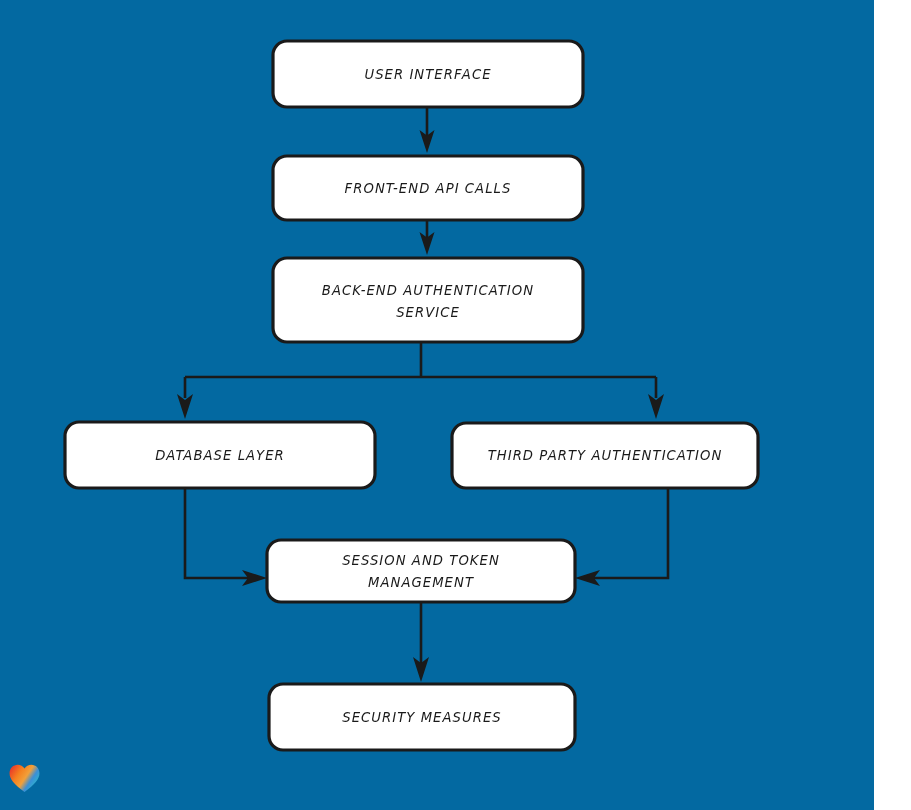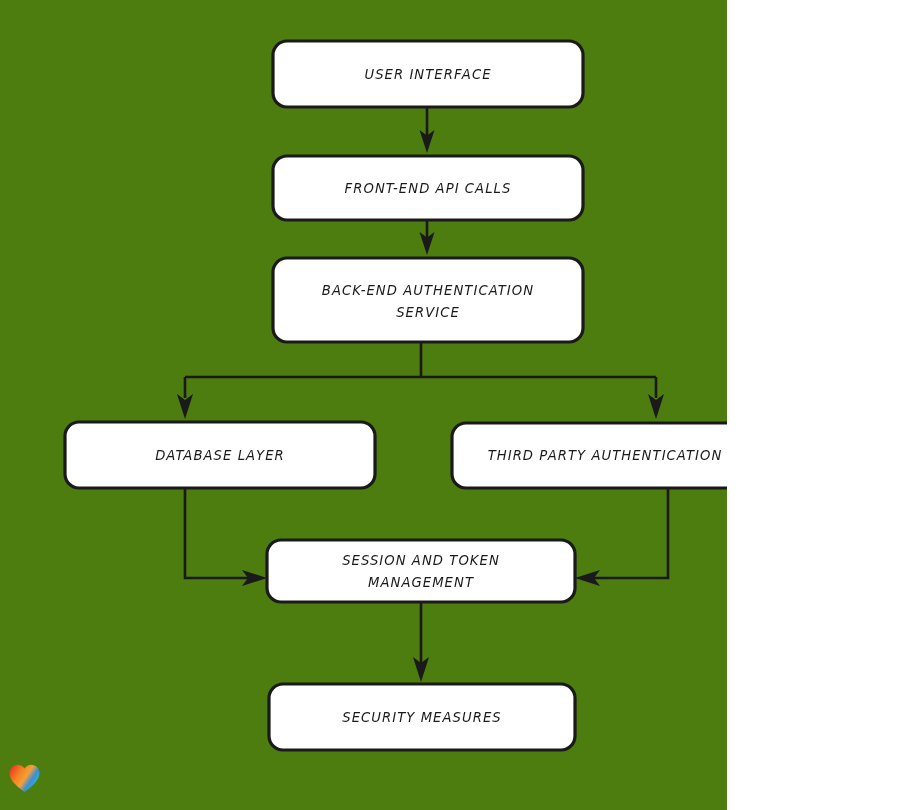--- a/index.html
+++ b/index.html
@@ -5,23 +5,23 @@
   html, body {
     margin: 0;
     padding: 0;
     background: #ffffff;
   }
   body {
     font-family: "DejaVu Sans", sans-serif;
   }
   #canvas {
     position: relative;
-    width: 727px;
+    width: 874px;
     height: 810px;
-    background: #4d7c0f;
+    background: #0369a1;
     overflow: hidden;
   }
   #flow-svg {
     position: absolute;
     left: 0;
     top: 0;
     width: 911px;
     height: 810px;
   }
   .node-box {

